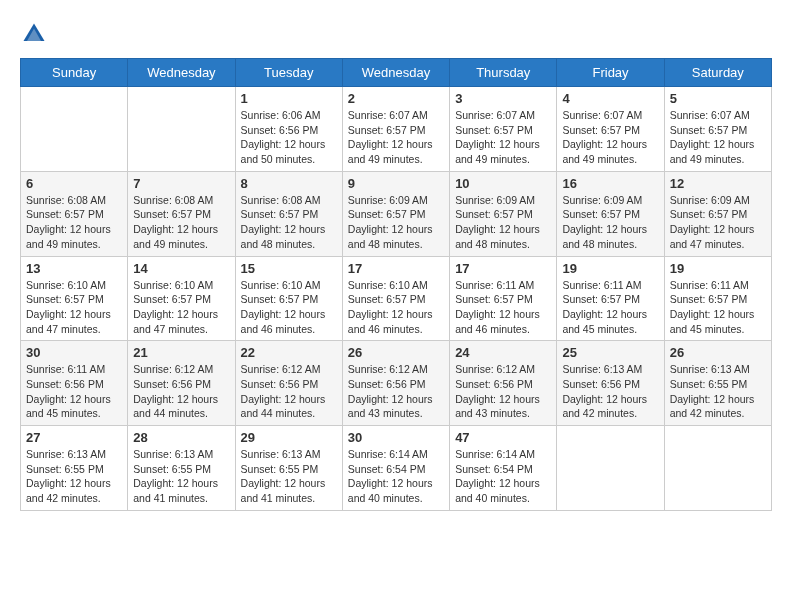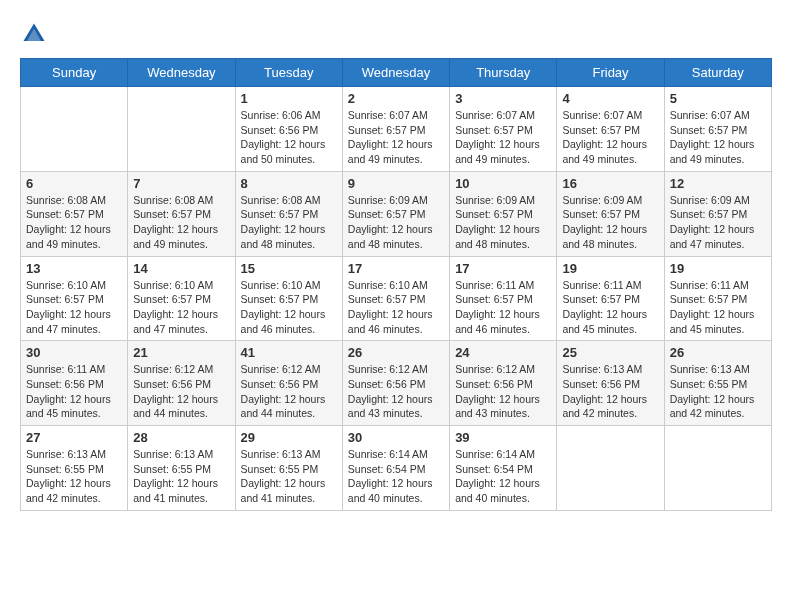--- a/index.html
+++ b/index.html
@@ -251,21 +251,21 @@
 Sunset: 6:56 PM
 Daylight: 12 hours and 45 minutes.</div>
         </td>
         <td>
           <div class="day-num">21</div>
           <div class="cell-info" style="white-space: pre-line;">Sunrise: 6:12 AM
 Sunset: 6:56 PM
 Daylight: 12 hours and 44 minutes.</div>
         </td>
         <td>
-          <div class="day-num">41</div>
+          <div class="day-num">22</div>
           <div class="cell-info" style="white-space: pre-line;">Sunrise: 6:12 AM
 Sunset: 6:56 PM
 Daylight: 12 hours and 44 minutes.</div>
         </td>
         <td>
           <div class="day-num">26</div>
           <div class="cell-info" style="white-space: pre-line;">Sunrise: 6:12 AM
 Sunset: 6:56 PM
 Daylight: 12 hours and 43 minutes.</div>
         </td>
@@ -307,21 +307,21 @@
 Sunset: 6:55 PM
 Daylight: 12 hours and 41 minutes.</div>
         </td>
         <td>
           <div class="day-num">30</div>
           <div class="cell-info" style="white-space: pre-line;">Sunrise: 6:14 AM
 Sunset: 6:54 PM
 Daylight: 12 hours and 40 minutes.</div>
         </td>
         <td>
-          <div class="day-num">39</div>
+          <div class="day-num">47</div>
           <div class="cell-info" style="white-space: pre-line;">Sunrise: 6:14 AM
 Sunset: 6:54 PM
 Daylight: 12 hours and 40 minutes.</div>
         </td>
         <td class="empty-cell"></td>
         <td class="empty-cell"></td>
       </tr>
     </tbody>
 </table>
 

